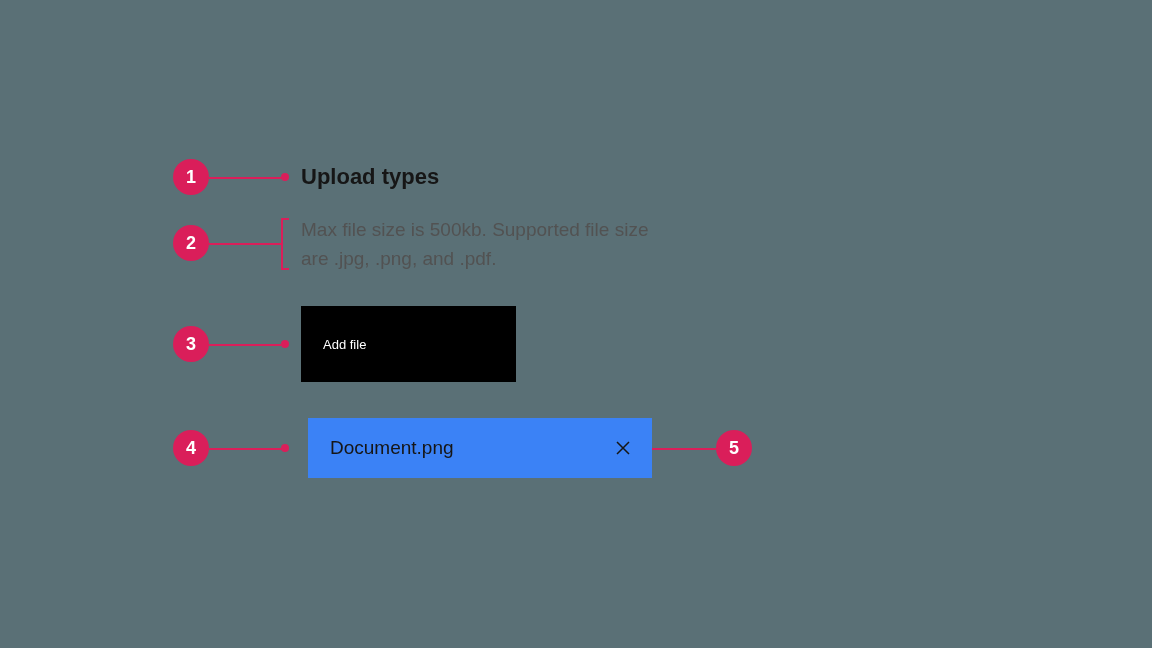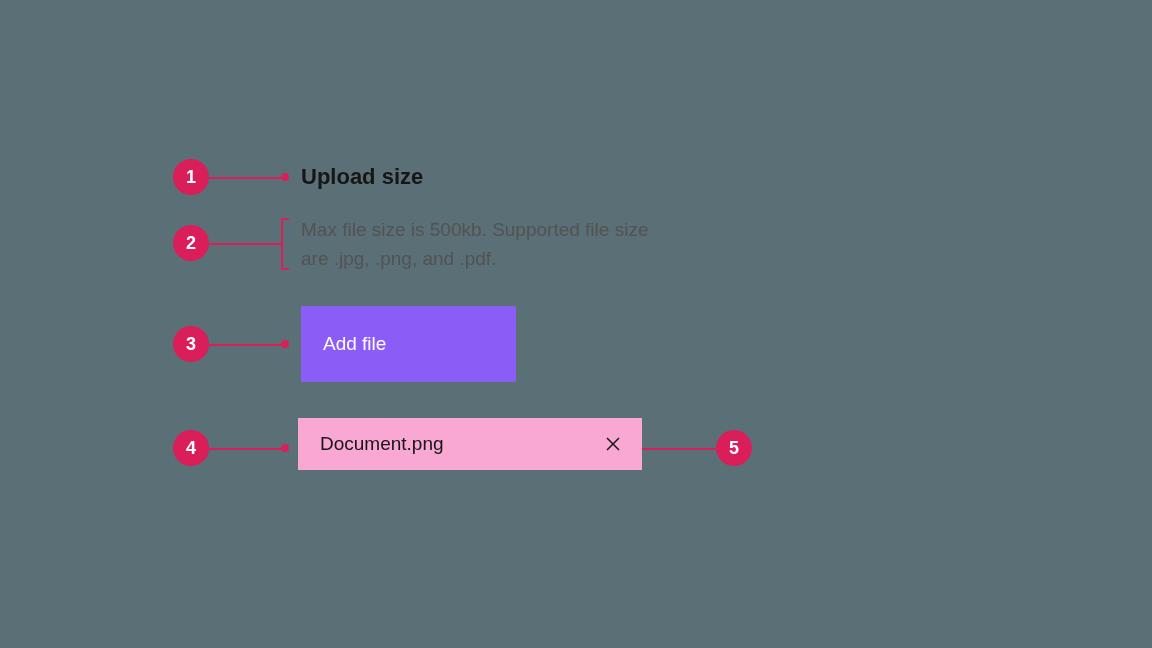--- a/index.html
+++ b/index.html
@@ -57,35 +57,35 @@
       line-height: 1.5;
       color: #525252;
       width: 350px;
     }
     .add-file-btn {
       position: absolute;
       left: 301px;
       top: 306px;
       width: 215px;
       height: 76px;
-      background: #8b5cf6;
+      background: #000000;
       color: #fff;
       border: none;
-      font-size: 19px;
+      font-size: 13px;
       text-align: left;
       padding-left: 22px;
       cursor: pointer;
     }
     .file-row {
       position: absolute;
-      left: 298px;
+      left: 308px;
       top: 418px;
       width: 344px;
-      height: 52px;
-      background: #f9a8d4;
+      height: 60px;
+      background: #3b82f6;
       display: flex;
       align-items: center;
       justify-content: space-between;
       padding: 0 18px 0 22px;
     }
     .file-name {
       font-size: 19px;
       color: #161616;
     }
     .close-icon {
@@ -113,21 +113,21 @@
 <div class="annotation-dot" style="left:281px; top:340px;"></div>
 
 <div class="annotation-badge" style="left:173px; top:430px;">4</div>
 <div class="annotation-line" style="left:209px; top:448px; width:72px;"></div>
 <div class="annotation-dot" style="left:281px; top:444px;"></div>
 
 <div class="annotation-badge" style="left:716px; top:430px;">5</div>
 <div class="annotation-line" style="left:636px; top:448px; width:80px;"></div>
 <div class="annotation-dot" style="left:628px; top:444px;"></div>
 
-<div class="heading">Upload size</div>
+<div class="heading">Upload types</div>
 
 <div class="description">Max file size is 500kb. Supported file size are .jpg, .png, and .pdf.</div>
 
 <button class="add-file-btn">Add file</button>
 
 <div class="file-row">
   <span class="file-name">Document.png</span>
   <span class="close-icon">
     <svg width="16" height="16" viewBox="0 0 16 16" fill="none">
       <path d="M2 2 L14 14 M14 2 L2 14" stroke="#161616" stroke-width="1.5"></path>

